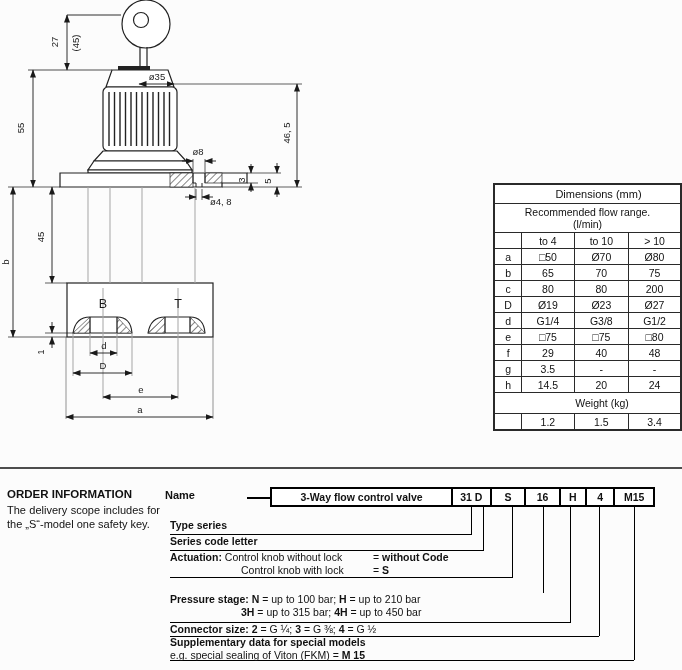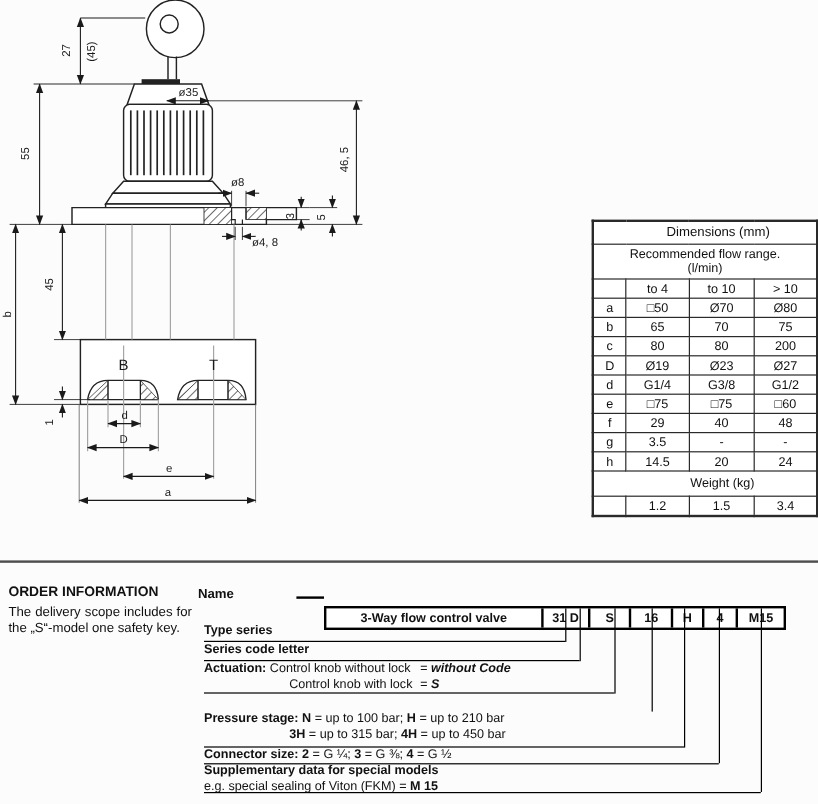--- a/index.html
+++ b/index.html
@@ -19,29 +19,29 @@
 
   
   .order{position:absolute;left:0;top:470px;width:682px;height:200px;}
   .divider{position:absolute;left:0;top:467px;width:682px;height:2px;background:#4d4d4d;}
   .oheading{position:absolute;left:7px;top:18px;font-size:11.5px;font-weight:bold;}
   .onote{position:absolute;left:7px;top:34px;width:153px;font-size:11px;line-height:13.5px;
          text-align:justify;}
   .nameLbl{position:absolute;left:165px;top:19px;font-size:11px;font-weight:bold;}
   .namedash{position:absolute;left:247px;top:27px;width:23px;height:2px;background:#000;}
   .boxrow{position:absolute;left:270px;top:17px;width:385px;height:20px;border:2px solid #000;
-          box-sizing:border-box;display:flex;background:#fff;margin-top:18px;}
+          box-sizing:border-box;display:flex;background:#fff;}
   .boxrow .cell{border-right:2px solid #000;display:flex;align-items:center;justify-content:center;
           font-size:10.5px;font-weight:bold;white-space:nowrap;box-sizing:border-box;}
   .boxrow .cell:last-child{border-right:none;}
   .drop{position:absolute;width:1px;background:#000;top:37px;}
   .specrow{position:absolute;font-size:10.5px;line-height:13px;border-bottom:1px solid #000;
            color:#111;white-space:nowrap;}
   .b{font-weight:bold;}
-  .eqcol{position:absolute;left:180px;font-style:italic;}
+  .eqcol{position:absolute;left:203px;}
   .ind{padding-left:71px;}
 </style>
 </head>
 <body>
 
 <div class="page">
 
   <svg width="340" height="440" viewBox="0 0 340 440" style="position:absolute;left:0;top:0;">
     <defs>
       <marker id="arr" markerWidth="9" markerHeight="8" refX="7.5" refY="4" orient="auto-start-reverse" markerUnits="userSpaceOnUse">
@@ -240,21 +240,21 @@
     <tr>
           <td>d</td>
           <td>G1/4</td>
           <td>G3/8</td>
           <td>G1/2</td>
         </tr>
     <tr>
           <td>e</td>
           <td>□75</td>
           <td>□75</td>
-          <td>□60</td>
+          <td>□80</td>
         </tr>
     <tr>
           <td>f</td>
           <td>29</td>
           <td>40</td>
           <td>48</td>
         </tr>
     <tr>
           <td>g</td>
           <td>3.5</td>

